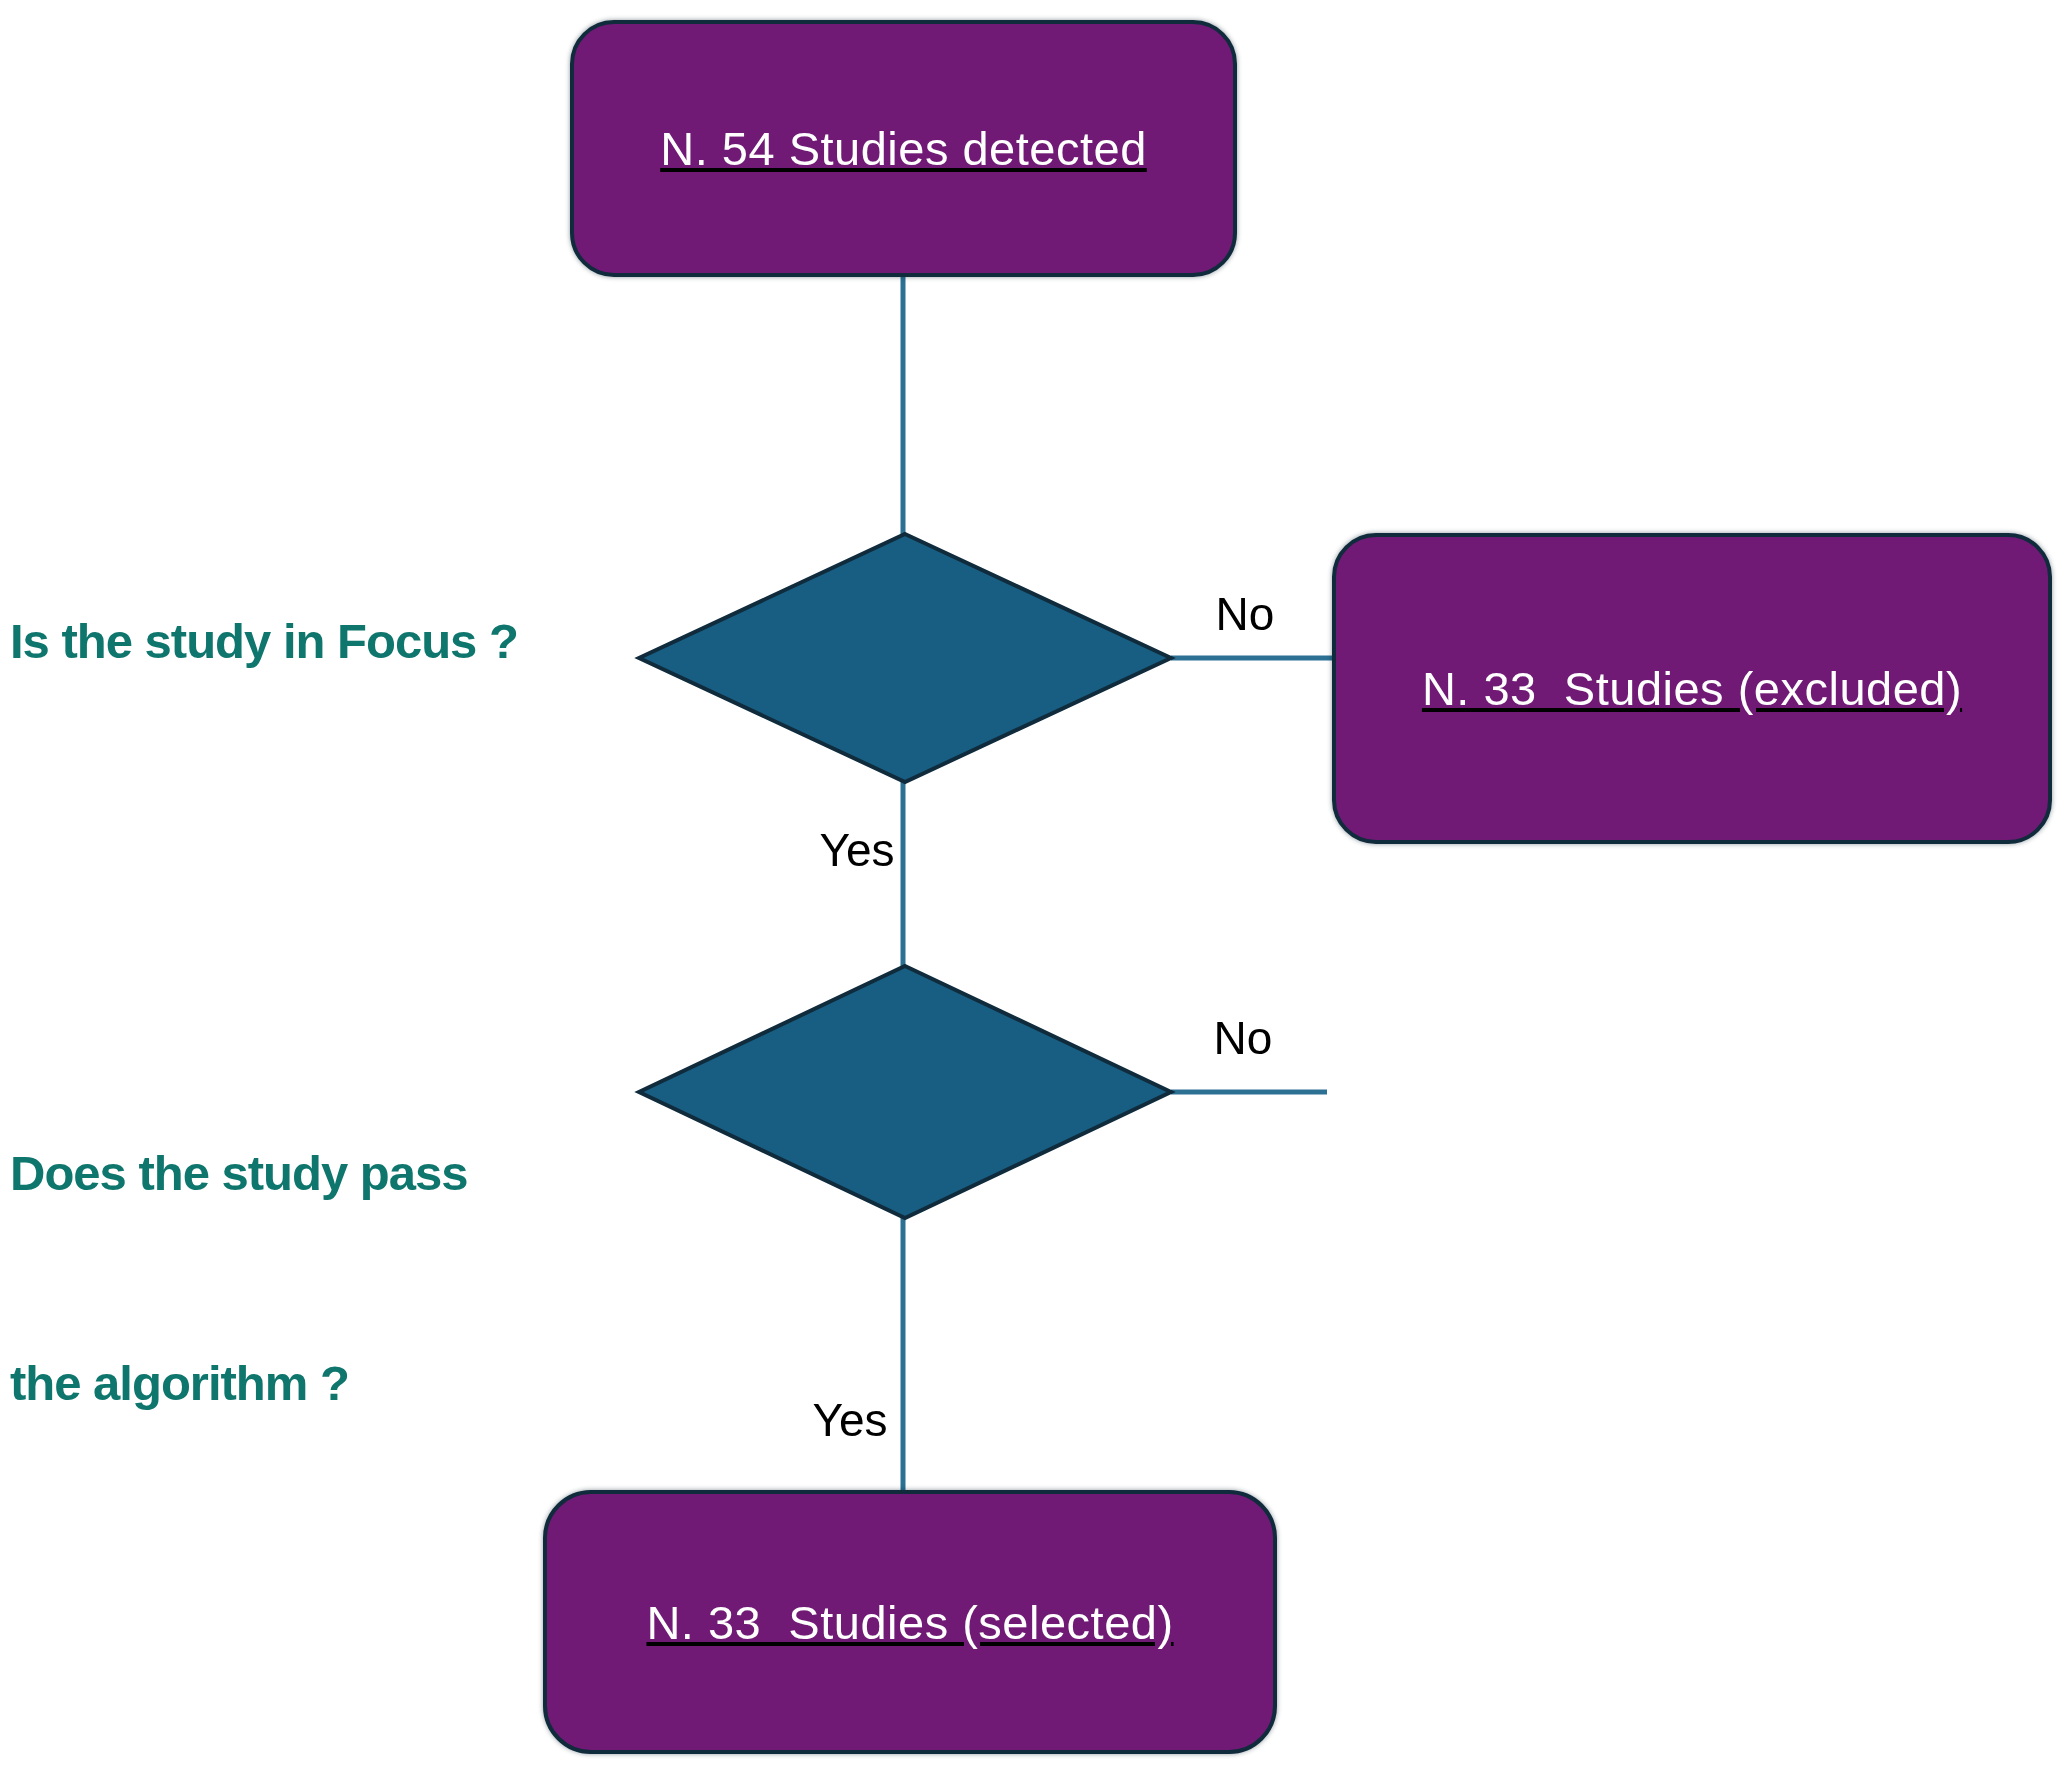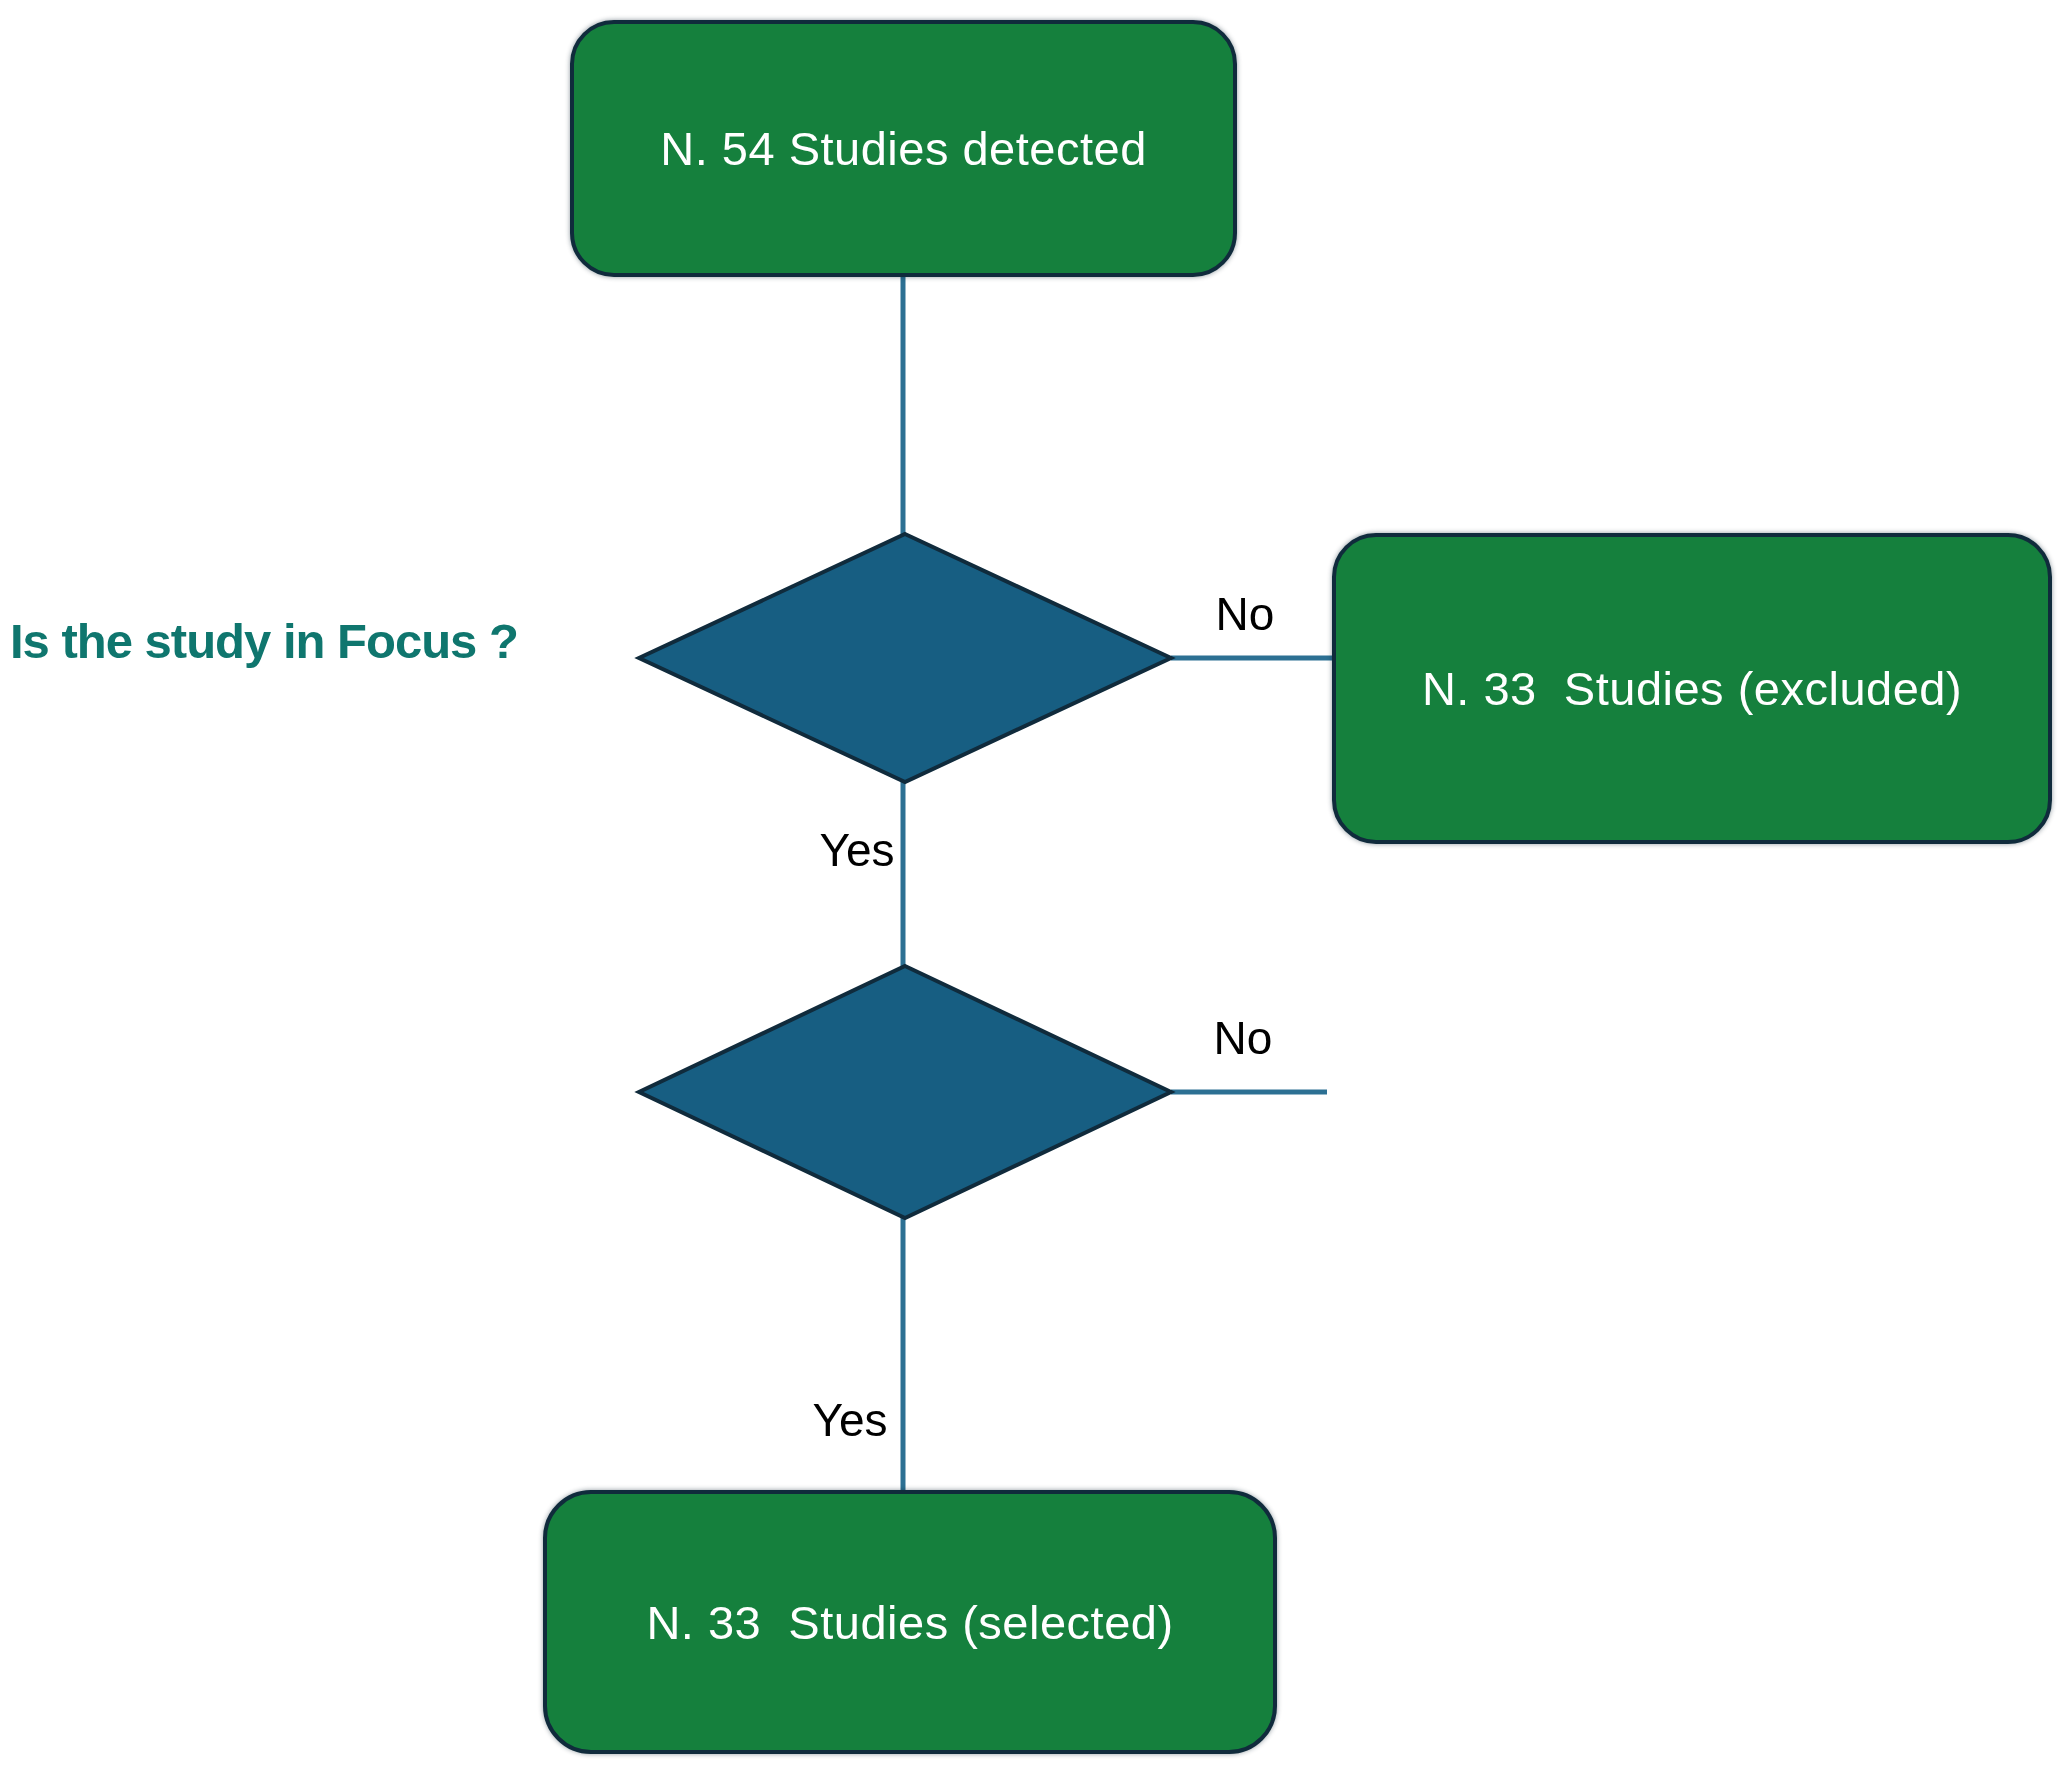--- a/index.html
+++ b/index.html
@@ -17,28 +17,29 @@
   }
   .wires {
     position: absolute;
     left: 0;
     top: 0;
     z-index: 0;
   }
   .node {
     position: absolute;
     z-index: 1;
-    background: #15803d;
+    background: #701a75;
     border: 4px solid #102B3C;
     box-shadow: 0 0 5px rgba(8, 30, 44, 0.45);
     border-radius: 44px;
     display: flex;
     align-items: center;
     justify-content: center;
     box-sizing: border-box;
+    text-decoration: underline;
   }
   .node-label {
     color: #FFFFFF;
     font-size: 47px;
     letter-spacing: 0.5px;
     white-space: pre-wrap;
     text-align: center;
   }
   .question-label {
     position: absolute;
@@ -86,20 +87,24 @@
     <span class="node-label">N. 33  Studies (excluded)</span>
   </div>
 
 
   <div class="node" style="left:543px; top:1490px; width:734px; height:264px; border-radius:48px;">
     <span class="node-label">N. 33  Studies (selected)</span>
   </div>
 
   <div class="question-label" style="left:10px; top:606px;">Is the study in Focus ?</div>
 
+  <div class="question-label" style="left:10px; top:998px;">
+    <span style="display:block;">Does the study pass</span>
+    <span style="display:block;">the algorithm ?</span>
+  </div>
 
   <div class="edge-label" style="left:1185px; top:586px;">No</div>
 
   <div class="edge-label" style="left:797px; top:822px;">Yes</div>
 
   <div class="edge-label" style="left:1183px; top:1010px;">No</div>
 
   <div class="edge-label" style="left:790px; top:1392px;">Yes</div>
 
 </div>

